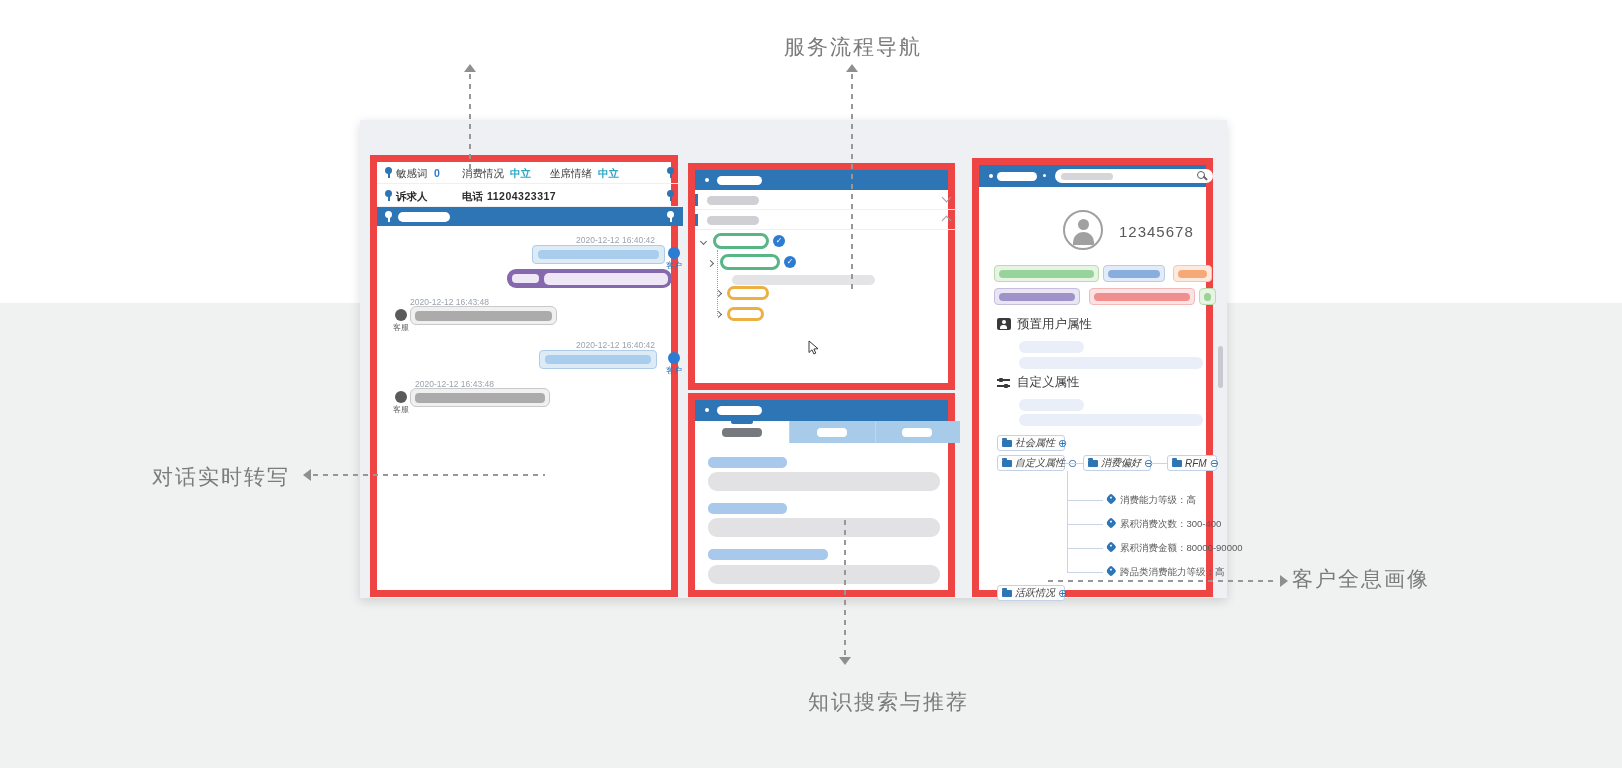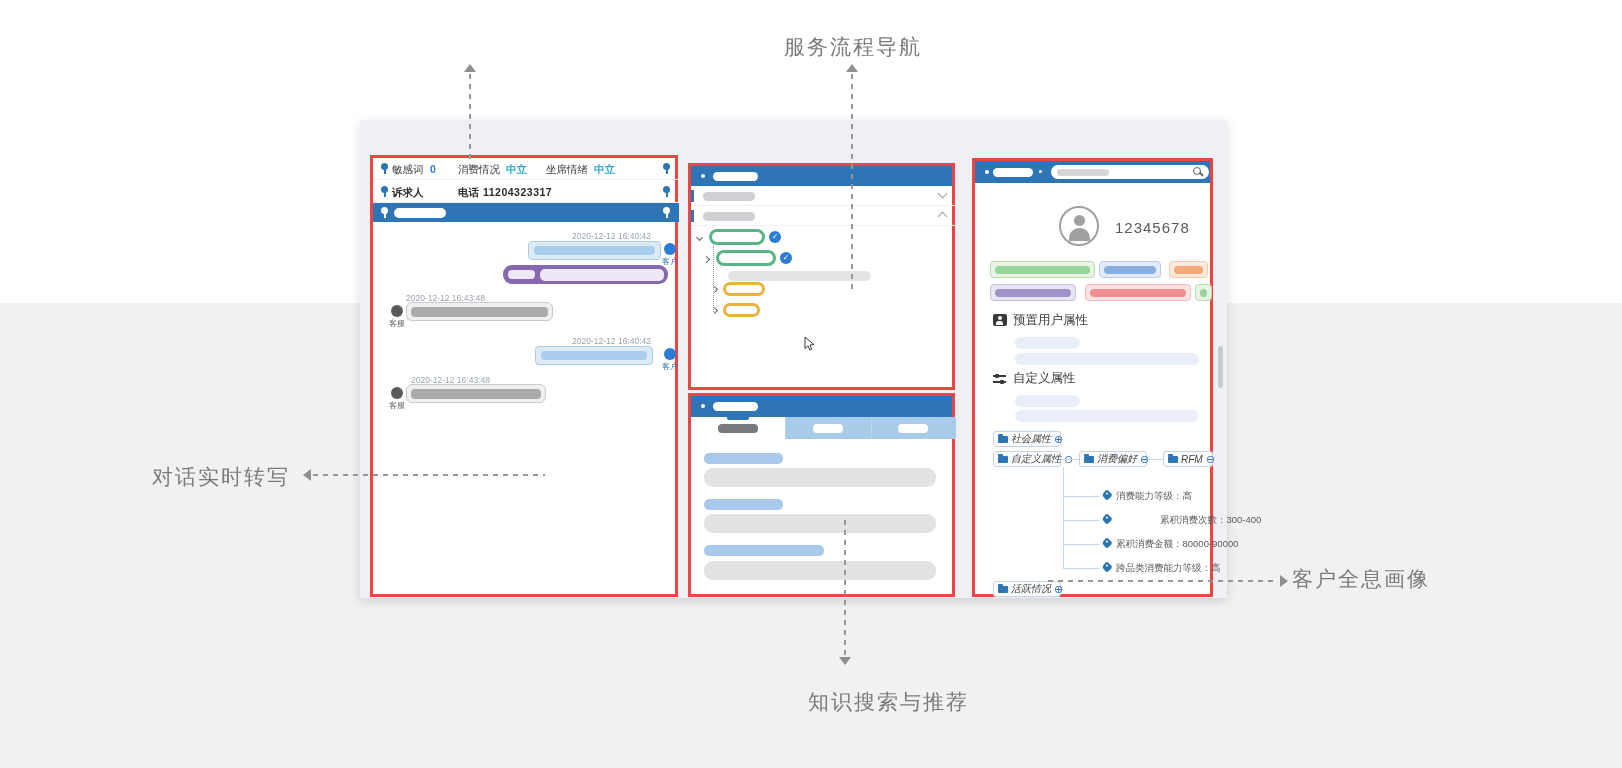--- a/index.html
+++ b/index.html
@@ -16,21 +16,21 @@
   .arr { position:absolute; width:0; height:0; z-index:61; }
   .arr-up   { border-left:6px solid transparent; border-right:6px solid transparent; border-bottom:8px solid #8f8f8f; }
   .arr-down { border-left:6px solid transparent; border-right:6px solid transparent; border-top:8px solid #8f8f8f; }
   .arr-left { border-top:6px solid transparent; border-bottom:6px solid transparent; border-right:8px solid #8f8f8f; }
   .arr-right{ border-top:6px solid transparent; border-bottom:6px solid transparent; border-left:8px solid #8f8f8f; }
 
   
   .window { position:absolute; left:360px; top:120px; width:867px; height:478px; background:#eef0f4; box-shadow:0 3px 10px rgba(0,0,0,.14); }
   .titlebar { position:absolute; left:0; top:0; width:867px; height:30px; background:linear-gradient(to right,#1d66b2,#2fb0df); }
   .titlebar .title { position:absolute; left:38px; top:7px; color:#fff; font-size:15px; font-weight:bold; letter-spacing:3px; }
-  .panel { position:absolute; background:#fff; border:3px solid #ef4444; }
+  .panel { position:absolute; background:#fff; border:7px solid #ef4444; }
 
   
   .pin { position:absolute; width:7px; height:7px; border-radius:50%; background:#2e75b6; }
   .pin::after { content:""; position:absolute; left:2.5px; top:6px; width:2px; height:5px; background:#2e75b6; }
   .pin.white { background:#fff; } .pin.white::after { background:#fff; }
 
   
   .lbl { font-size:10.5px; color:#3c3c3c; white-space:nowrap; }
   .lbl.b { font-weight:bold; color:#2b2b2b; }
   .val-blue { color:#2d7ad1; font-weight:bold; }
@@ -314,21 +314,21 @@
       </div>
 
       <span class="vconn" style="left:88px; top:306px; height:101px;"></span>
       <span class="conn" style="left:88px; top:335px; width:36px;"></span>
       <span class="conn" style="left:88px; top:359px; width:36px;"></span>
       <span class="conn" style="left:88px; top:383px; width:36px;"></span>
       <span class="conn" style="left:88px; top:407px; width:36px;"></span>
       <span class="tagicon" style="left:128px; top:330px;"></span>
       <span class="ctag" style="left:141px; top:329px;">消费能力等级：高</span>
       <span class="tagicon" style="left:128px; top:354px;"></span>
-      <span class="ctag" style="left:141px; top:353px;margin-left:44px;">累积消费次数：300-400</span>
+      <span class="ctag" style="left:141px; top:353px;">累积消费次数：300-400</span>
       <span class="tagicon" style="left:128px; top:378px;"></span>
       <span class="ctag" style="left:141px; top:377px;">累积消费金额：80000-90000</span>
       <span class="tagicon" style="left:128px; top:402px;"></span>
       <span class="ctag" style="left:141px; top:401px;">跨品类消费能力等级：高</span>
 
       <div class="treebox" style="left:18px; top:420px; width:68px;">
         <span class="folder"></span>
         <span class="txt">活跃情况</span>
         <span class="pm">⊕</span>
       </div>

